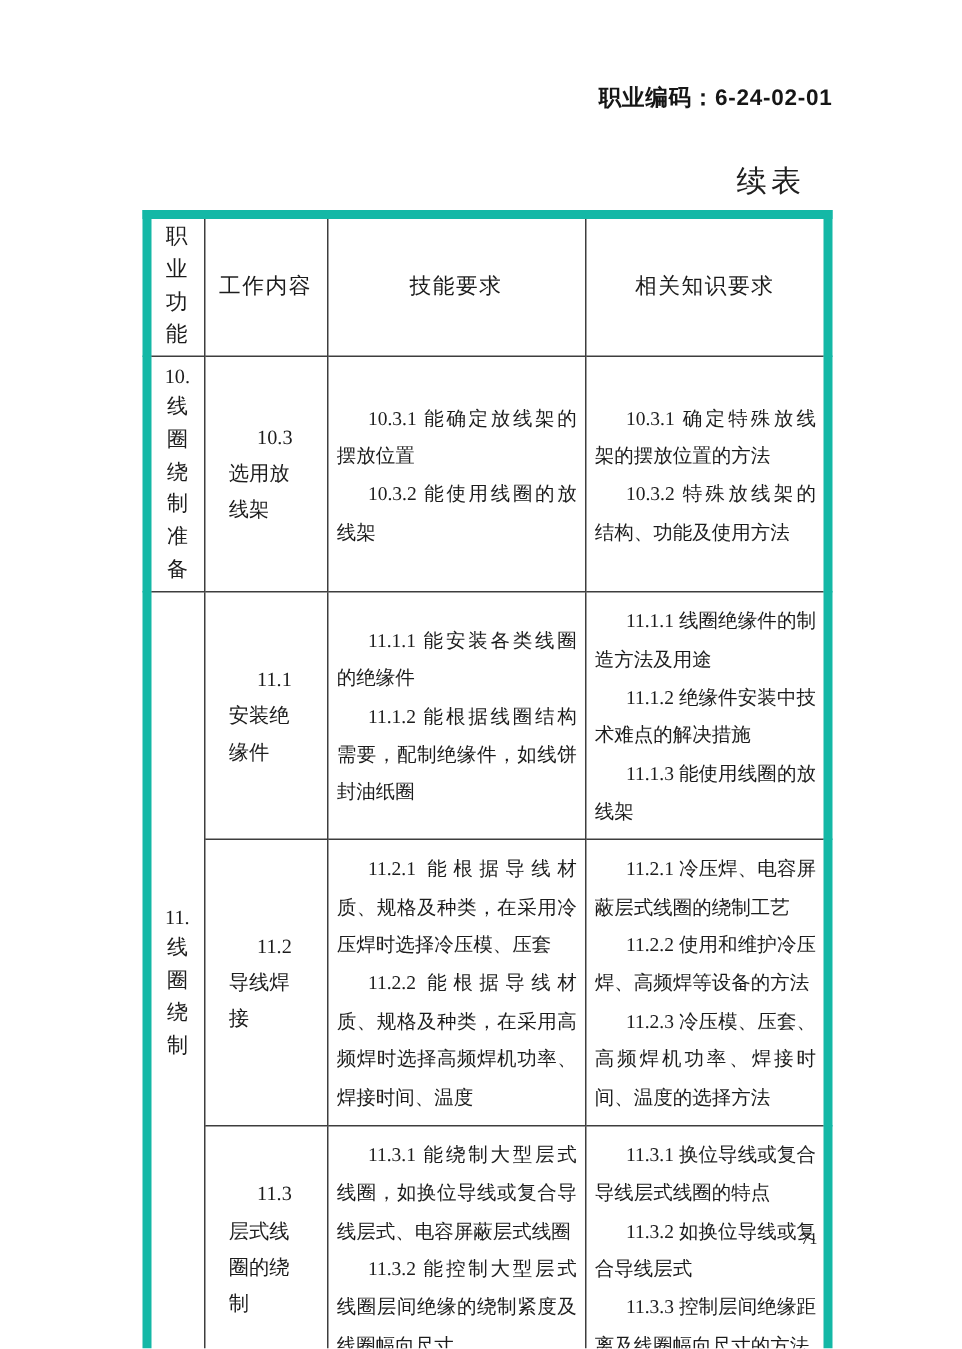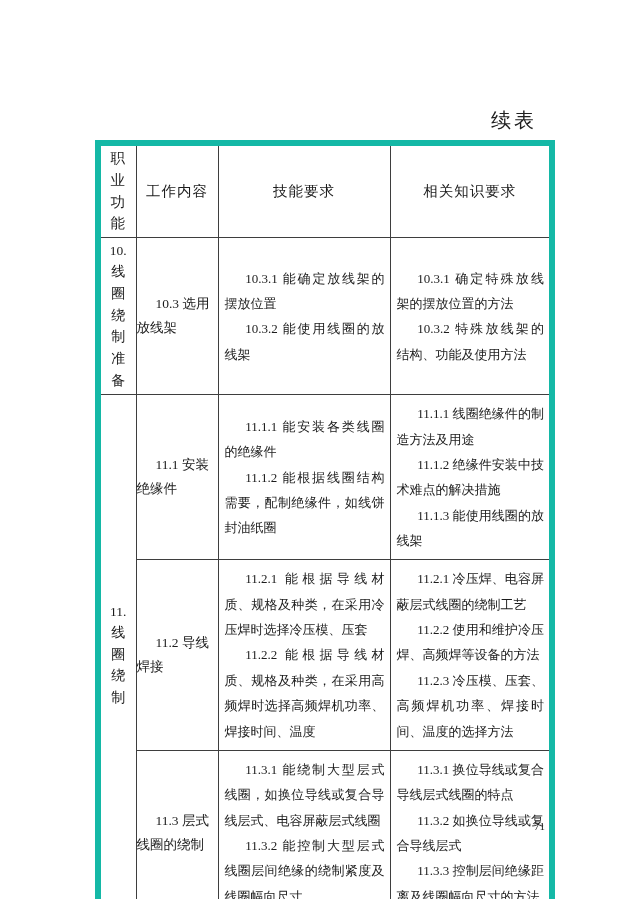--- a/index.html
+++ b/index.html
@@ -69,21 +69,21 @@
   }
   .func-chars {
     width: 1em;
     margin: 0 auto;
     word-break: break-all;
     line-height: 1.55;
     font-size: 14px;
     letter-spacing: 0;
   }
   .work-cell {
-    padding: 4px 0;
+    padding: 4px 16px;
     font-size: 13.5px;
   }
   .work-cell p {
     text-indent: 1.4em;
     line-height: 1.8;
     text-align: left;
   }
   .req-cell {
     padding: 6px 5px 6px 6px;
     font-size: 13px;
@@ -100,20 +100,21 @@
     right: 96px;
     font-size: 11px;
     color: #242424;
   }
 </style>
 </head>
 <body>
 
 <div class="page">
 
+  <div class="job-code">职业编码：6-24-02-01</div>
 
   <div class="continued">续表</div>
 
   <table class="std-table">
     <colgroup>
       <col style="width:38px">
       <col style="width:82px">
       <col style="width:172px">
       <col style="width:162px">
     </colgroup>

